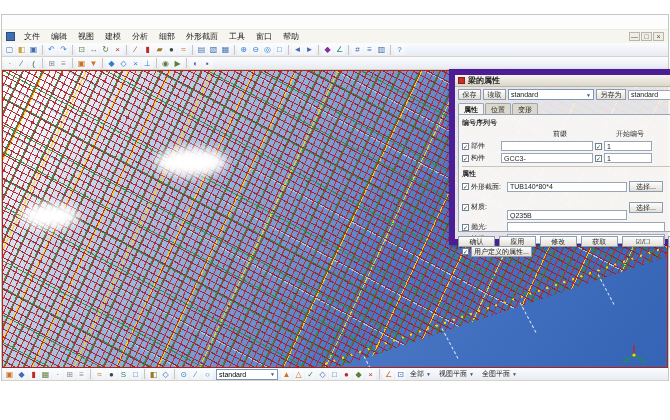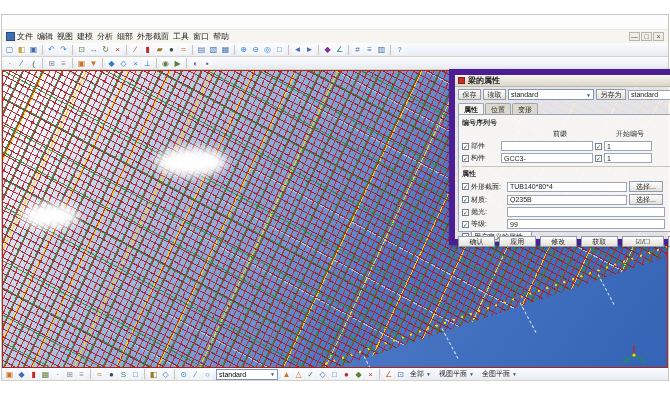--- a/index.html
+++ b/index.html
@@ -5,21 +5,21 @@
   html,body{margin:0;padding:0;background:#fff;}
   *{box-sizing:border-box;font-family:"Liberation Sans","DejaVu Sans",sans-serif;}
   #screen{position:relative;width:670px;height:420px;background:#fff;overflow:hidden;}
 
   
   #appwin{position:absolute;left:1px;top:14px;width:668px;height:367px;background:#fff;
           border:1px solid #c9c6bd;}
   #titlegap{height:15px;background:#fdfdfd;border-bottom:1px solid #eceae4;}
 
   
-  #menubar{height:13px;display:flex;align-items:center;gap:0;padding:0 4px;
+  #menubar{height:13px;display:flex;align-items:center;gap:7px;padding:0 4px;
            background:#f7f5ef;font-size:8px;color:#222;}
   .menu-item{padding:0 2px;cursor:default;}
   #menu-sysicon{width:9px;height:9px;background:#3f6fb0;border:1px solid #28507f;}
   #winctrls{margin-left:auto;display:flex;gap:1px;}
   .wbtn{width:11px;height:9px;border:1px solid #b9b5a9;background:#efede6;font-size:7px;
         line-height:7px;text-align:center;color:#555;}
 
   
   .toolbar{display:flex;align-items:center;gap:1px;padding:1px 2px;
            background:linear-gradient(#fbfcfe,#e7ebf2);border-bottom:1px solid #d6d2c6;}
@@ -260,21 +260,21 @@
       <div class="drow">
         <span class="cb checked"></span>
         <span class="dlabel">外形截面:</span>
         <input class="dfield" style="width: 120px;" value="TUB140*80*4">
         <button class="sbtn" style="width:34px;">选择...</button>
       </div>
 
       <div class="drow">
         <span class="cb checked"></span>
         <span class="dlabel">材质:</span>
-        <input class="dfield" style="width: 120px;" value="Q235B">
+        <input class="dfield" style="width: 120px; margin-top: 16px;" value="Q235B">
         <button class="sbtn" style="width:34px;">选择...</button>
       </div>
 
       <div class="drow">
         <span class="cb checked"></span>
         <span class="dlabel">抛光:</span>
         <input class="dfield" style="width: 158px;" value="">
       </div>
 
       <div class="drow">

